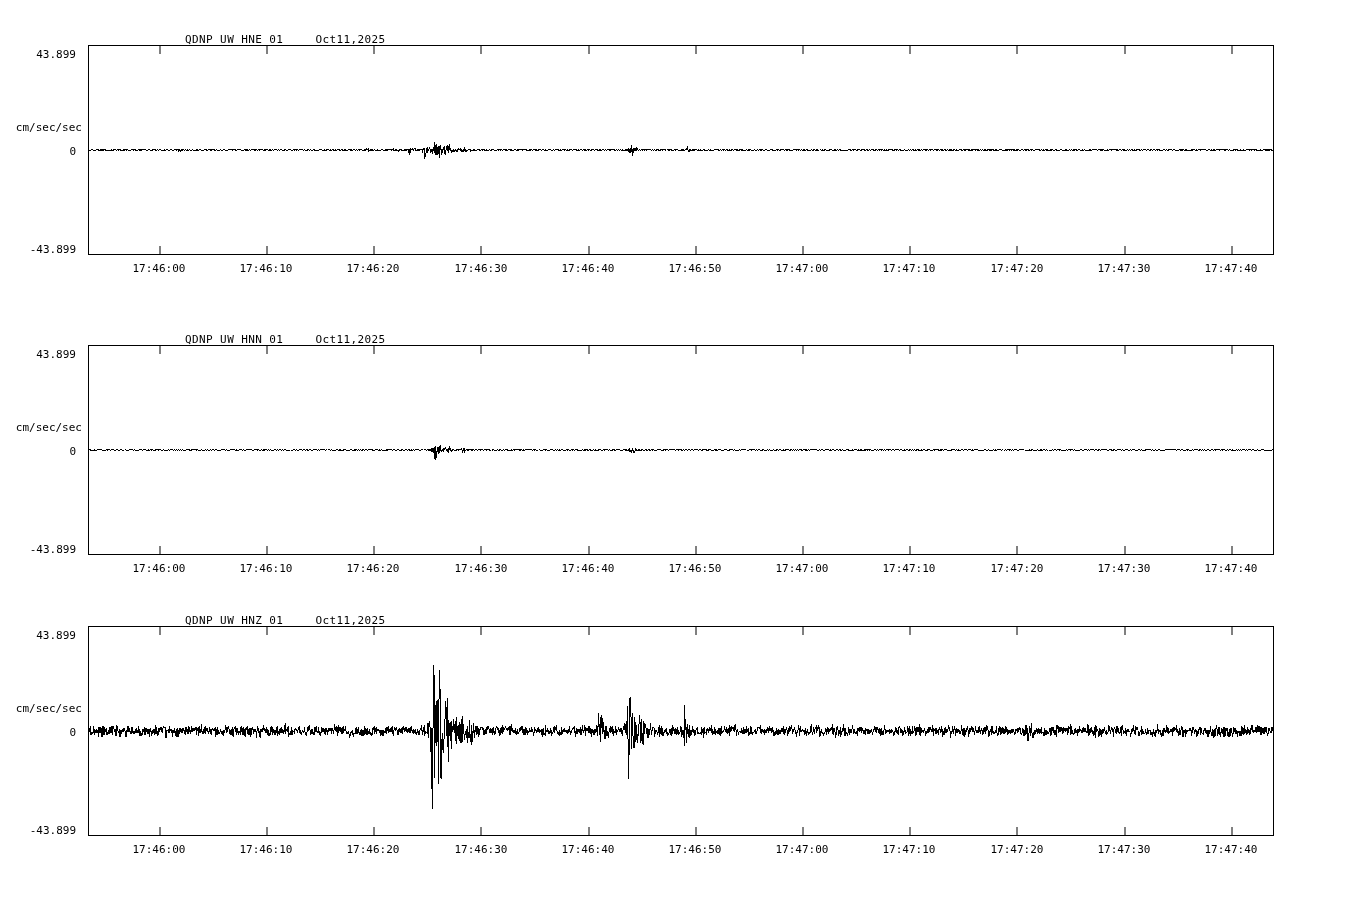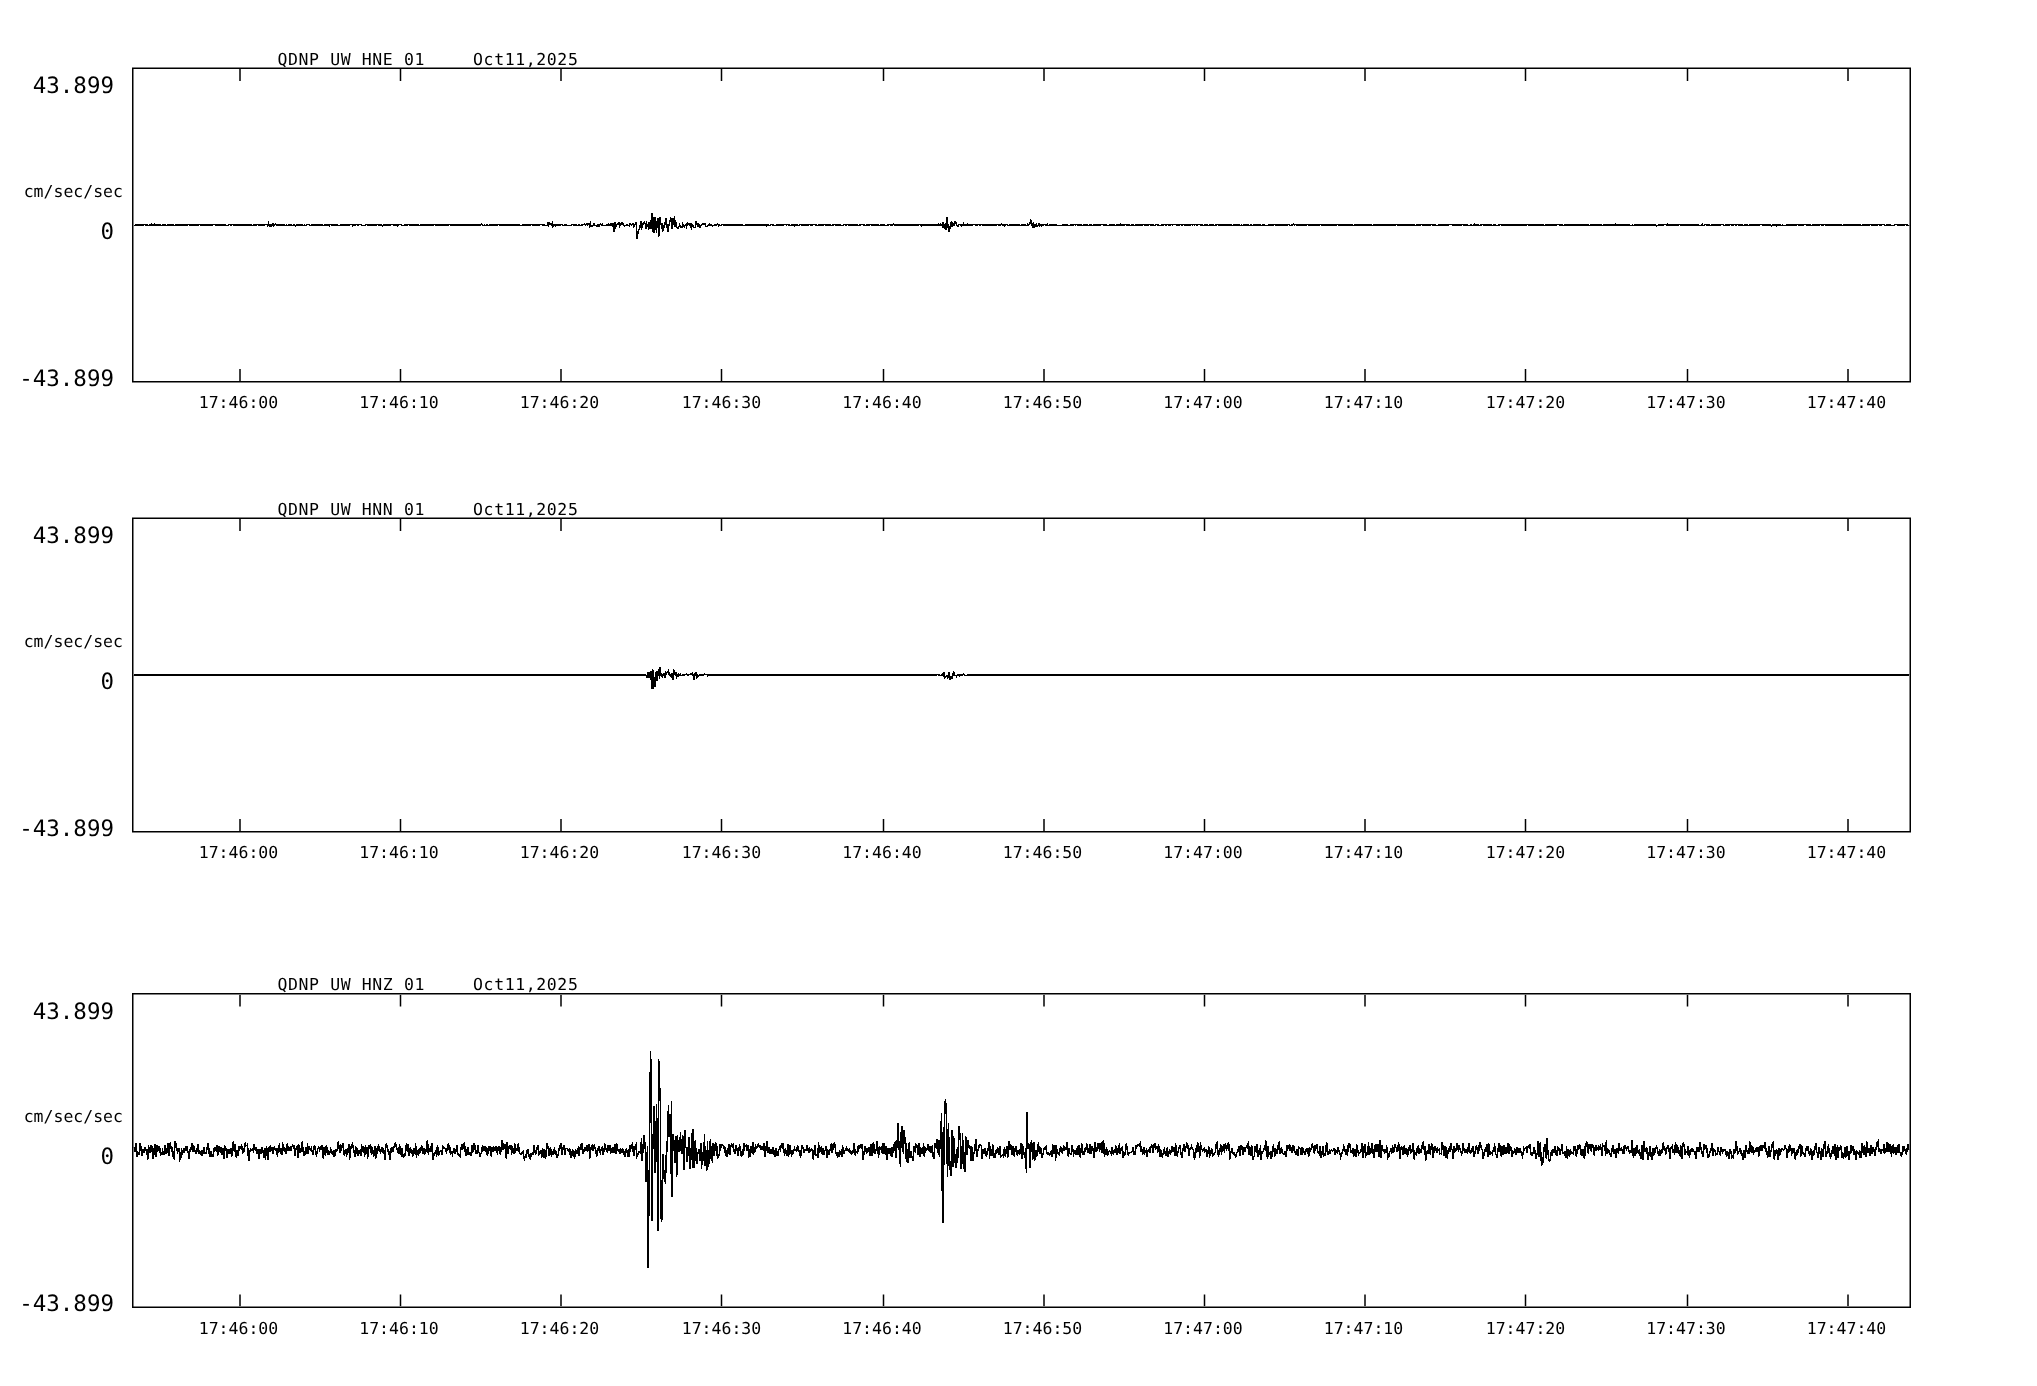--- a/index.html
+++ b/index.html
@@ -32,21 +32,21 @@
     overflow: hidden;
   }
   .plot-title {
     position: absolute;
     font-size: 11px;
     letter-spacing: 0.4px;
     white-space: nowrap;
   }
   .ylabel-top, .ylabel-bottom, .ylabel-zero {
     position: absolute;
-    font-size: 15px;
+    font-size: 11px;
     text-align: right;
     white-space: nowrap;
   }
   .yunits {
     position: absolute;
     font-size: 11px;
     text-align: right;
     white-space: nowrap;
   }
   .tick-labels {
@@ -179,21 +179,21 @@
       <span class="tick-label" style="left:548px; width:80px;">17:46:40</span>
       <span class="tick-label" style="left:655px; width:80px;">17:46:50</span>
       <span class="tick-label" style="left:762px; width:80px;">17:47:00</span>
       <span class="tick-label" style="left:869px; width:80px;">17:47:10</span>
       <span class="tick-label" style="left:977px; width:80px;">17:47:20</span>
       <span class="tick-label" style="left:1084px; width:80px;">17:47:30</span>
       <span class="tick-label" style="left:1191px; width:80px;">17:47:40</span>
     </div>
   </div>
 
-  <div class="panel" style="top:617px;height:307px;">
+  <div class="panel" style="top:581px;height:307px;">
     <div class="plot-title" style="left:185px; top:33px;">
       <span>QDNP_UW_HNZ_01</span>
       <span style="display:inline-block;width:18px;"></span>
       <span>Oct11,2025</span>
     </div>
     <div class="ylabel-top" style="left:0px; top:48px; width:76px;">43.899</div>
     <div class="yunits" style="left:0px; top:121px; width:82px;">cm/sec/sec</div>
     <div class="ylabel-zero" style="left:0px; top:145px; width:76px;">0</div>
     <div class="ylabel-bottom" style="left:0px; top:243px; width:76px;">-43.899</div>
 

